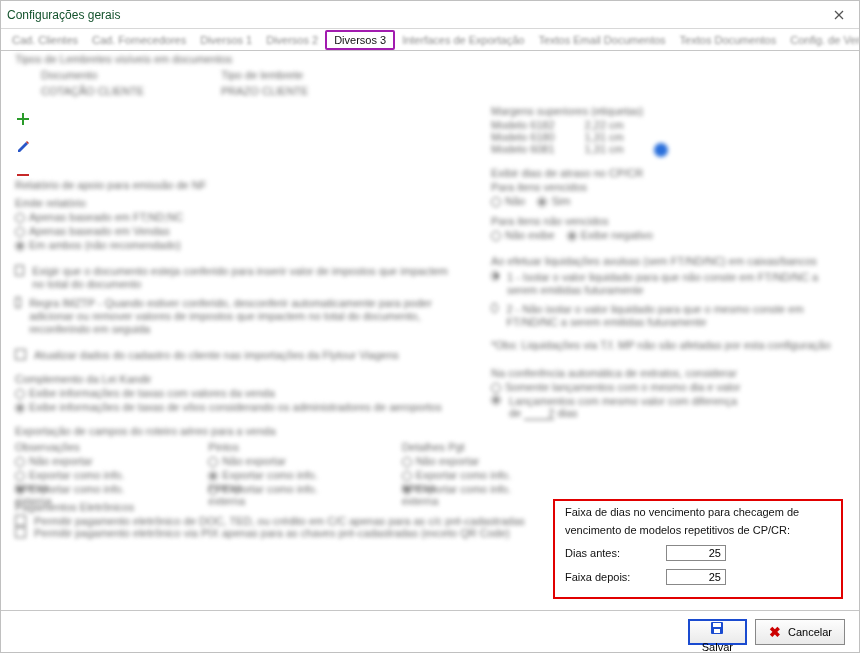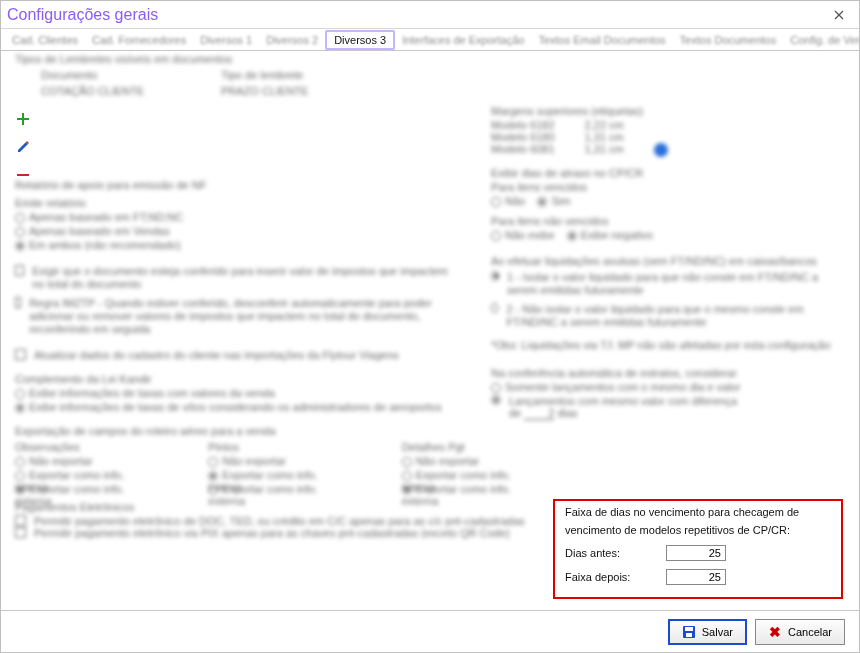--- a/index.html
+++ b/index.html
@@ -1,26 +1,26 @@
 <!DOCTYPE html>
 <html><head>
   <meta charset="utf-8">
   <style>
     * { box-sizing: border-box; margin: 0; padding: 0; font-family: Tahoma, Arial, sans-serif; font-size: 11px; }
     body { background: #fff; width: 860px; height: 653px; overflow: hidden; position: relative; }
 
     .window { width: 860px; height: 653px; border: 1px solid #c0c0c0; background: #fff; display: flex; flex-direction: column; }
     .titlebar { height: 28px; display: flex; align-items: center; padding: 0 6px; color: #666; border-bottom: 1px solid #d8d8d8; }
-    .titlebar .title { flex: 1; font-size: 16px; color: #8b5cf6; }
+    .titlebar .title { flex: 1; font-size: 12px; color: #14532d; }
     .titlebar .close { width: 28px; height: 20px; display: flex; align-items: center; justify-content: center; color: #666; cursor: pointer; }
     .titlebar .close svg { width: 10px; height: 10px; }
 
     .tabs-row { display: flex; align-items: center; border-bottom: 1px solid #c6c6c6; height: 22px; overflow: hidden; padding-left: 4px; }
     .tab { padding: 3px 7px; color: #8a8a8a; filter: blur(1.5px); white-space: nowrap; cursor: pointer; font-size: 11px; }
-    .tab.active { border: 2px solid #c4b5fd; filter: none; color: #111; background: #fff; padding: 2px 7px; border-radius: 2px; }
+    .tab.active { border: 2px solid #a21caf; filter: none; color: #111; background: #fff; padding: 2px 7px; border-radius: 2px; }
 
     .body { flex: 1; padding: 8px 10px 4px 10px; position: relative; }
     .blurred { filter: blur(2px); color: #6a6a6a; }
 
     
     .grp { position: absolute; }
     .gline { height: 14px; }
     .radio-dot { display:inline-block; width:10px; height:10px; border:1px solid #666; border-radius:50%; margin-right:4px; vertical-align:middle; position:relative; }
     .radio-dot.sel::after { content:""; position:absolute; left:2px; top:2px; width:4px; height:4px; border-radius:50%; background:#333; }
     .chk { display:inline-block; width:11px; height:11px; border:1px solid #666; margin-right:4px; vertical-align:middle; }
@@ -32,21 +32,21 @@
     
     .highlight-box { position:absolute; right: 16px; top: 448px; width: 290px; height: 100px; border: 2px solid #e10000; padding: 4px 10px; }
     .highlight-box .htxt { color: #111; font-size: 11px; margin-bottom: 4px; line-height: 14px; }
     .highlight-box .frow { display:flex; align-items:center; margin-top:8px; }
     .highlight-box .flabel { width: 80px; color:#111; }
     .highlight-box input[type="text"] { width: 60px; border:1px solid #888; padding: 1px 4px; text-align:right; font-size:11px;margin-left:21px; }
 
     
     .btnbar { height: 42px; border-top: 1px solid #c6c6c6; display:flex; align-items:center; justify-content:flex-end; gap:8px; padding: 0 14px; }
     .btn { height: 26px; padding: 0 12px; display:flex; align-items:center; gap:6px; border:1px solid #888; background: linear-gradient(#fdfdfd,#eaeaea); cursor:pointer; font-size:12px; }
-    .btn.save { border: 2px solid #1a4bd0; }
+    .btn.save { border: 2px solid #1a4bd0; flex-direction: column; }
     .btn .bic { width:14px; height:14px; display:inline-flex; align-items:center; justify-content:center; }
     .btn.save .bic svg { width:14px; height:14px; }
     .btn.cancel .bic { color:#c00; font-weight:bold; font-size:14px; }
 
     
     .right-area { position:absolute; left:490px; top:54px; right: 16px; }
 
   </style>
 </head>
 <body>

